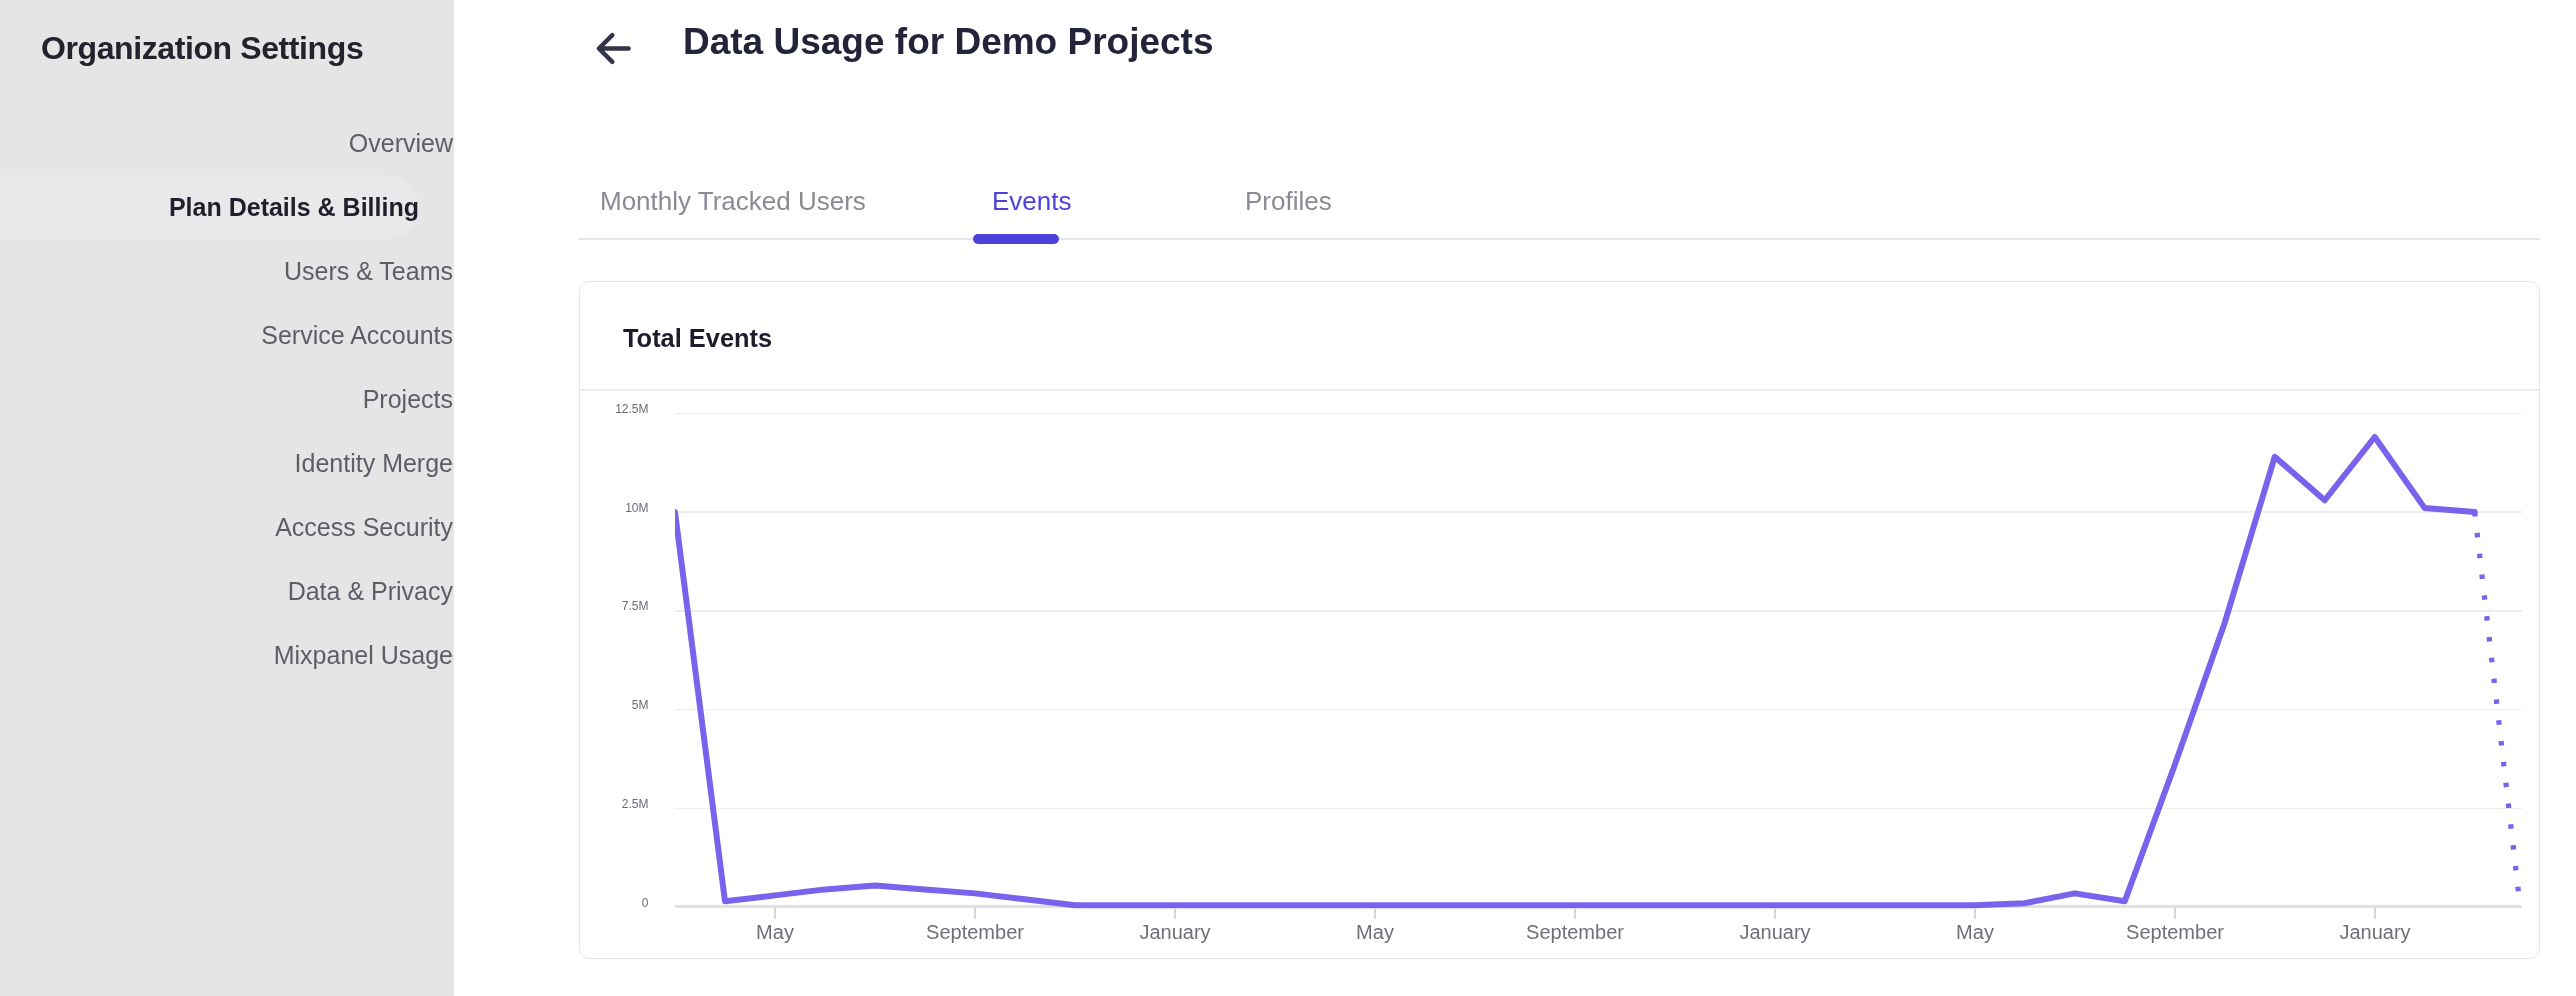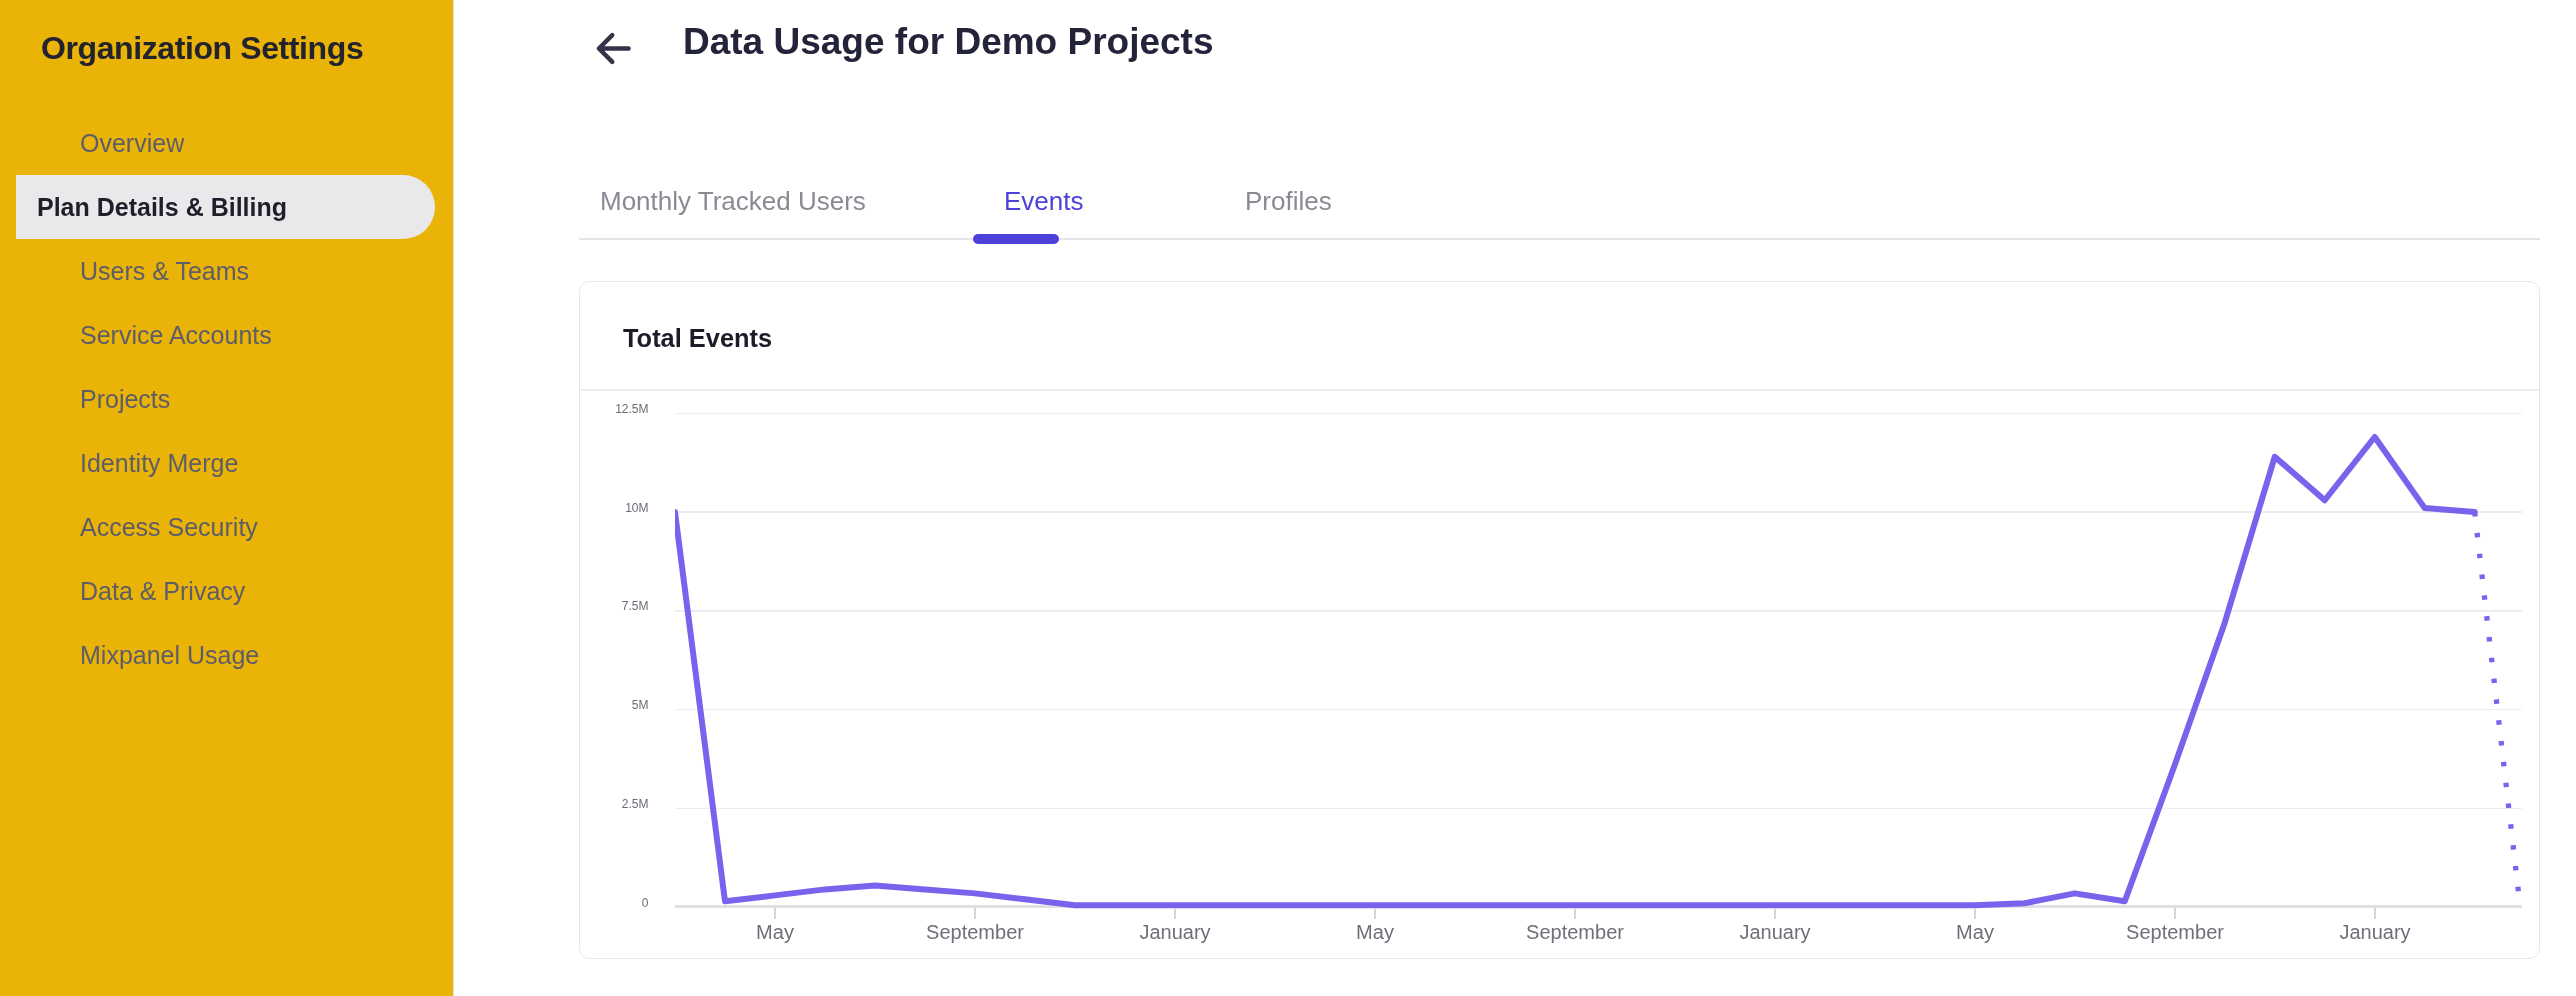--- a/index.html
+++ b/index.html
@@ -4,27 +4,27 @@
 <style>
   html,body{margin:0;padding:0;}
   body{
     width:2576px;height:997px;position:relative;overflow:hidden;
     background:#ffffff;font-family:"Liberation Sans",sans-serif;
     -webkit-font-smoothing:antialiased;
   }
   
   .sidebar{
     position:absolute;left:0;top:0;width:454px;height:997px;
-    background:#eab308;border-right:1.5px solid #e6e6e9;box-sizing:border-box;
+    background:#e5e5e5;border-right:1.5px solid #e6e6e9;box-sizing:border-box;
   }
   .sidebar-title{
     position:absolute;left:41px;top:30px;margin:0;
     font-size:32px;font-weight:700;color:#23232e;letter-spacing:-0.4px;white-space:nowrap;
   }
-  .sidebar-nav{position:absolute;left:16px;top:111px;width:100%;}
+  .sidebar-nav{position:absolute;left:0;top:111px;width:100%;text-align:right;}
   .nav-item{
     height:64px;line-height:64px;padding-left:64px;box-sizing:border-box;
     font-size:25px;color:#5d5d68;cursor:pointer;white-space:nowrap;
   }
   .nav-item.active{
     width:419px;background:#e9e9ec;border-radius:0 32px 32px 0;
     color:#1f1f2b;font-weight:600;padding-left:21px;
   }
   
   .back-button{
@@ -35,21 +35,21 @@
     position:absolute;left:683px;top:21px;margin:0;
     font-size:37px;font-weight:700;color:#23233a;white-space:nowrap;
   }
   
   .tabs{
     position:absolute;left:579px;top:159px;width:1961px;height:79px;
     border-bottom:2.2px solid #e5e5e7;box-sizing:content-box;
   }
   .tab{position:absolute;top:10.5px;font-size:26px;color:#8a8a94;cursor:pointer;white-space:nowrap;margin-top:16px;}
   .tab-1{left:21px;}
-  .tab-2{left:425px;font-weight:500;}
+  .tab-2{left:413px;font-weight:500;}
   .tab-3{left:666px;}
   .tab-indicator{
     position:absolute;left:394px;bottom:-6px;width:86px;height:9.7px;
     border-radius:5.2px;background:#4c42da;
   }
   
   .card{
     position:absolute;left:579px;top:281px;width:1961px;height:678px;
     border:1.5px solid #e6e6e9;border-radius:10.5px;box-sizing:border-box;background:#fff;
   }

